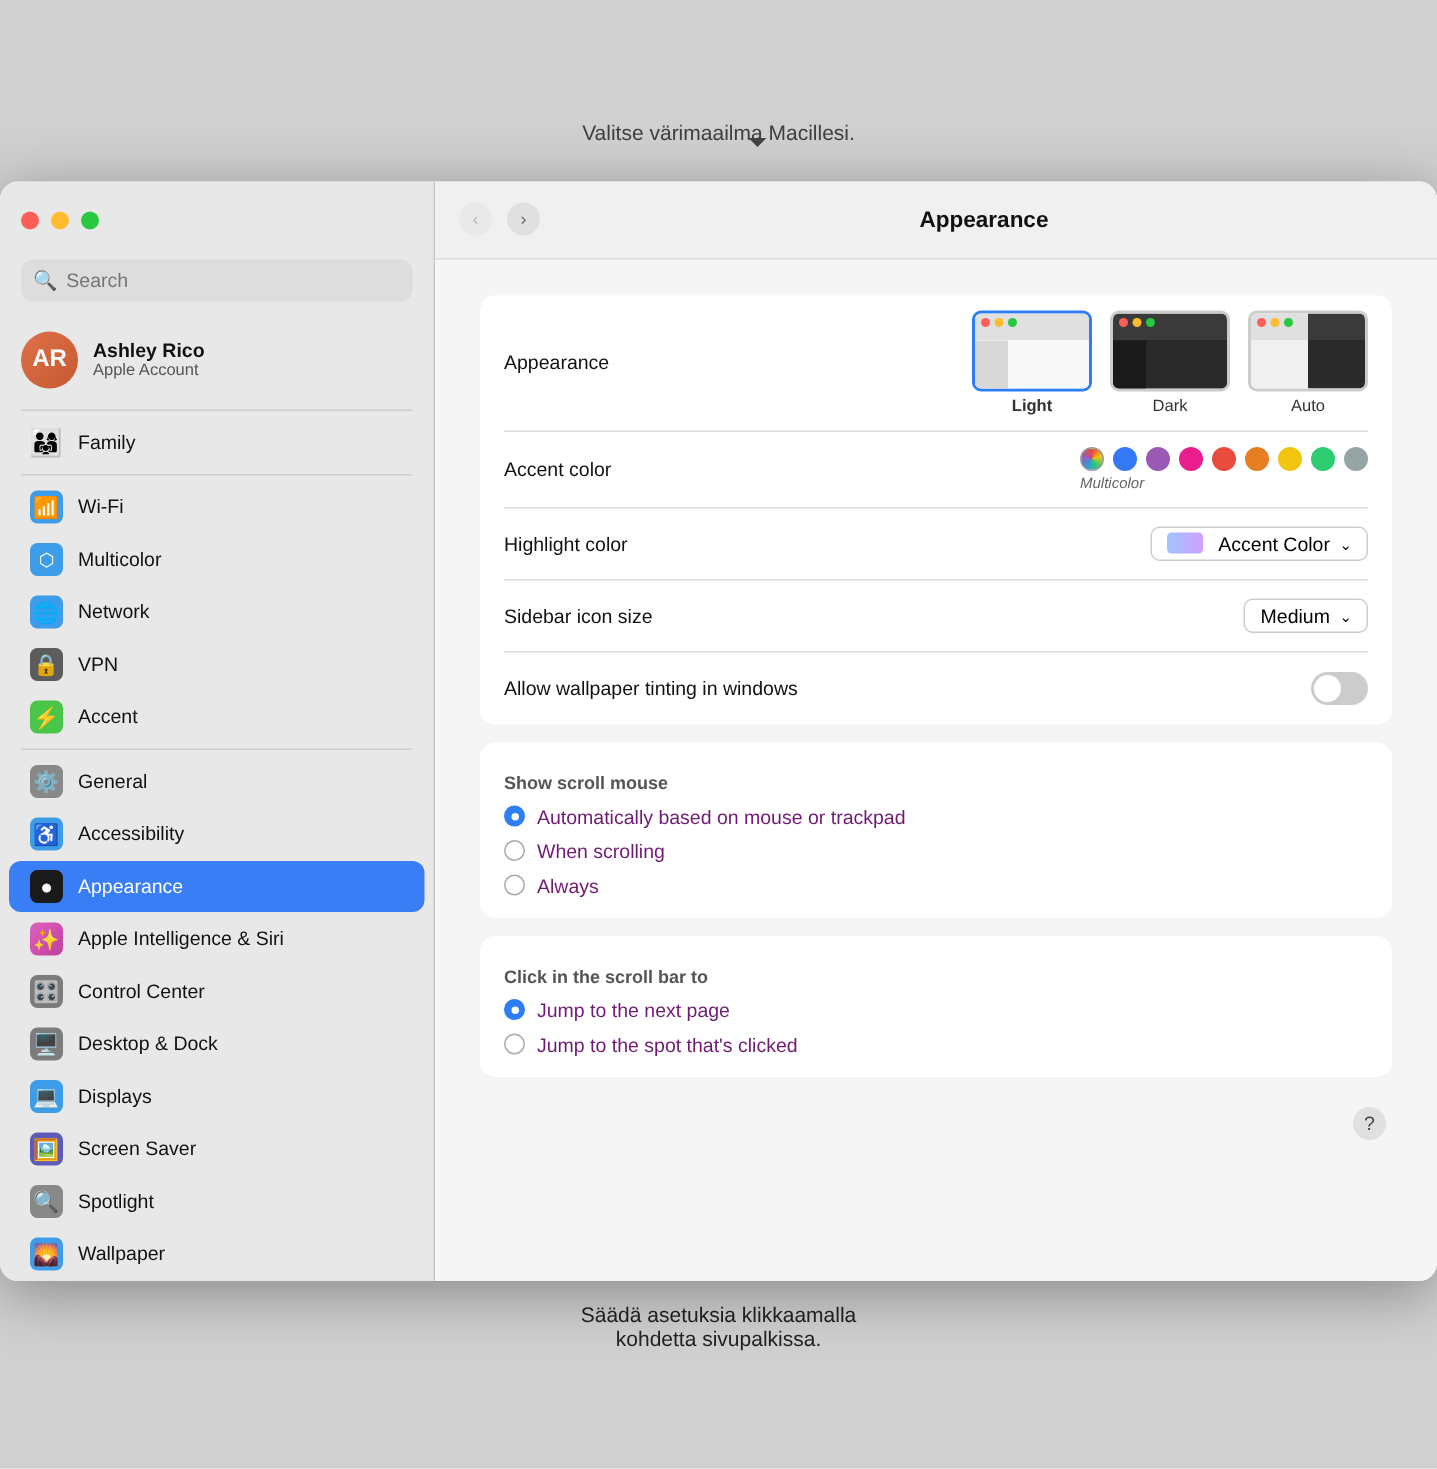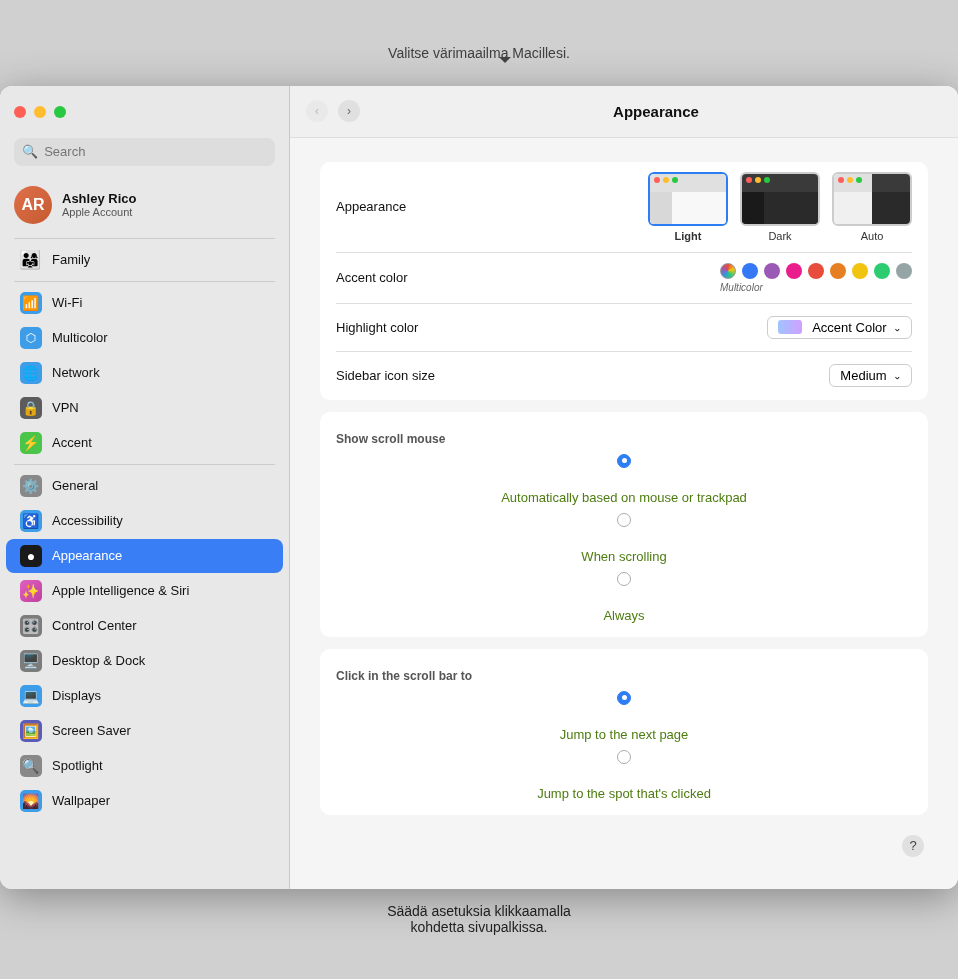--- a/index.html
+++ b/index.html
@@ -326,26 +326,25 @@
       font-size: 12px;
       font-weight: 600;
       color: #555;
       margin-bottom: 4px;
       margin-top: 10px;
     }
 
     .radio-option {
       display: flex;
       align-items: center;
-      gap: 22px;
+      gap: 8px;
       padding: 4px 0;
       font-size: 13px;
-      color: #4d7c0f;
+      color: #701a75;
       cursor: pointer;
-      flex-direction: column;
     }
 
     .radio-circle {
       width: 14px; height: 14px;
       border-radius: 50%;
       border: 1.5px solid #aaa;
       display: flex; align-items: center; justify-content: center;
       flex-shrink: 0;
     }
     .radio-circle.checked {
@@ -594,20 +593,26 @@
 
         <div class="setting-row">
           <span class="setting-label">Sidebar icon size</span>
           <div class="setting-control">
             <button class="dropdown-btn">
               <span>Medium</span>
             </button>
           </div>
         </div>
 
+        <div class="setting-row" style="border-bottom:none;">
+          <span class="setting-label">Allow wallpaper tinting in windows</span>
+          <div class="setting-control">
+            <div class="toggle"></div>
+          </div>
+        </div>
       </div>
 
       <div class="section-group" style="padding: 10px 16px;">
         <div class="section-title">Show scroll mouse</div>
         <div class="radio-option">
           <div class="radio-circle checked">
             <div></div>
           </div>
           <span>Automatically based on mouse or trackpad</span>
         </div>

